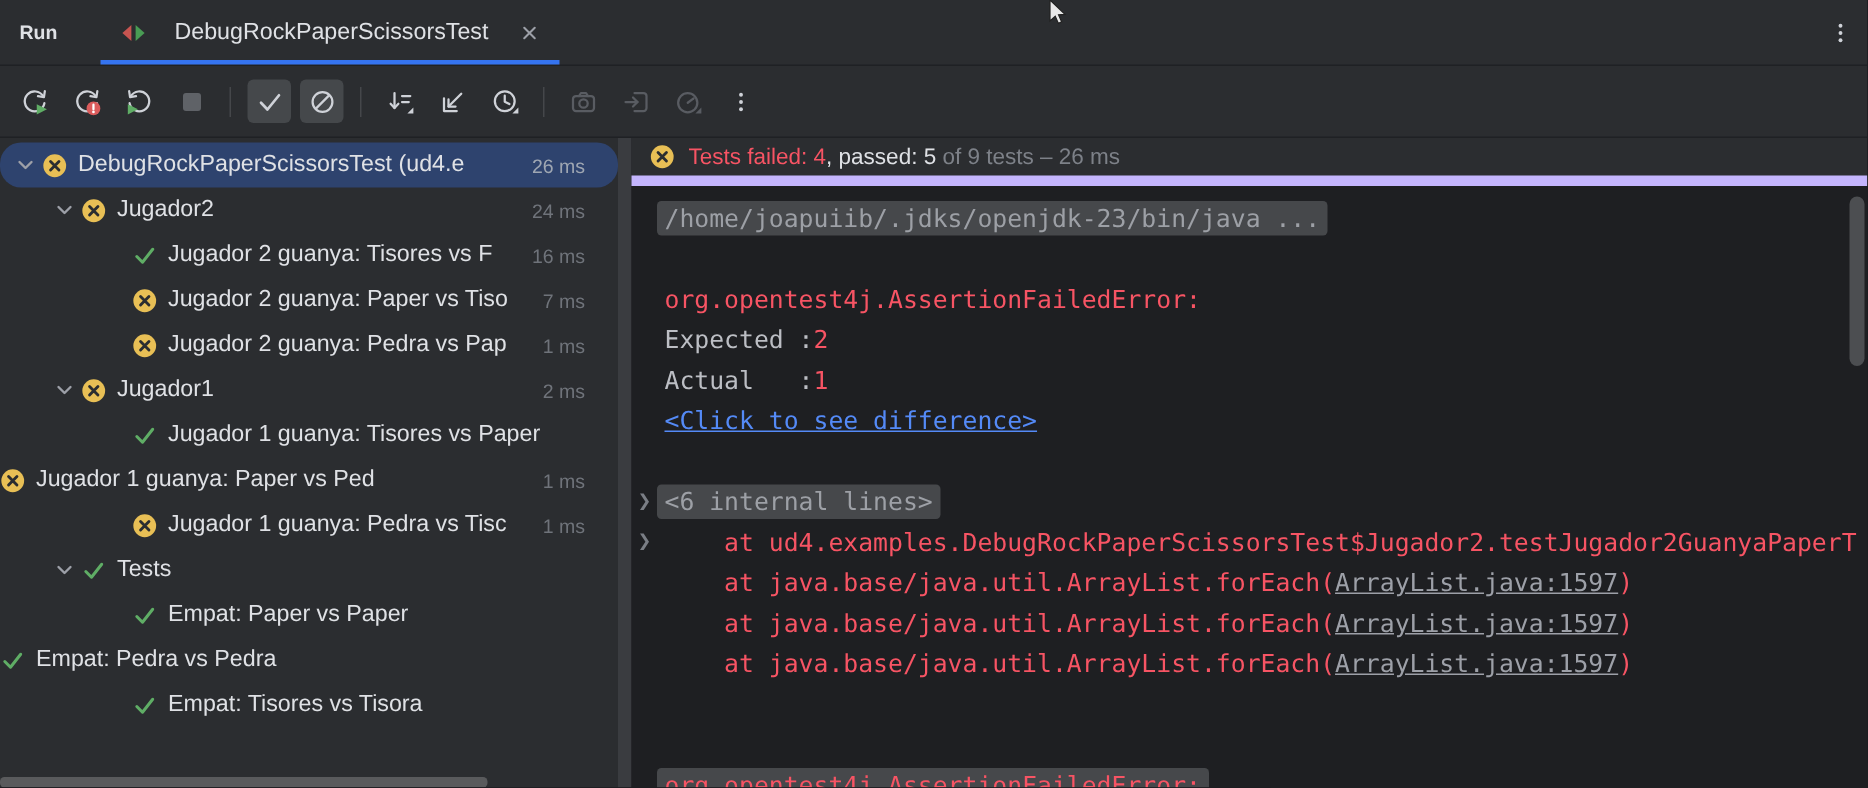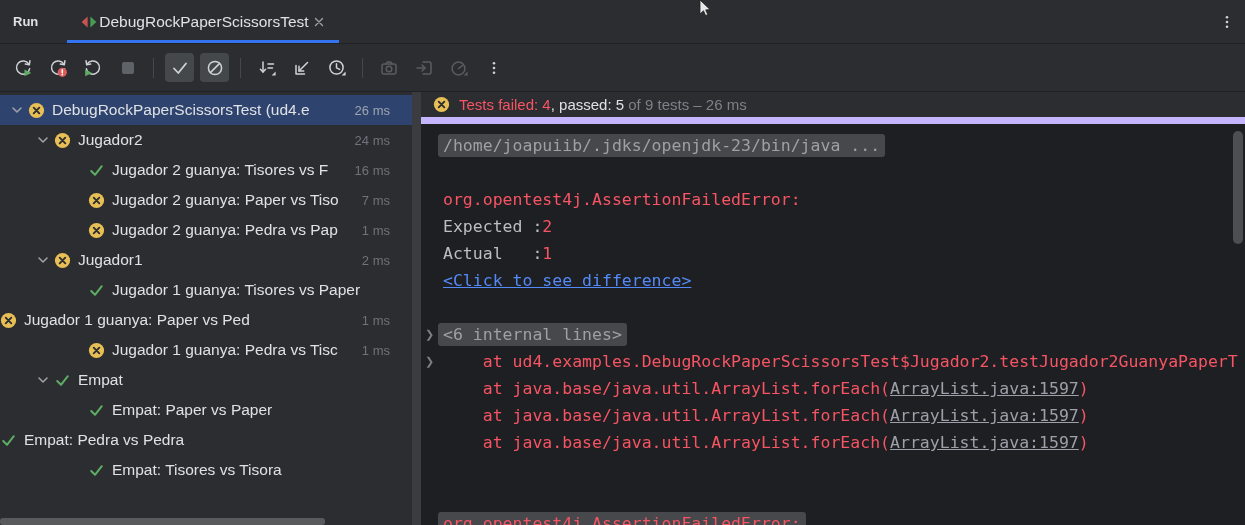--- a/index.html
+++ b/index.html
@@ -13,21 +13,21 @@
     color:#dfe1e5;
     -webkit-font-smoothing: antialiased;
   }
   
   .tabbar {
     height:44px; background:#2b2d30; border-bottom:1px solid #1f2124;
     display:flex; align-items:stretch; position:relative;
   }
   .tool-label { align-self:center; margin-left:13px; font-size:13px; font-weight:bold; color:#dfe1e5; }
   .tab {
-    margin-left:29px; position:relative; display:flex; align-items:center; gap:1px;
+    margin-left:29px; position:relative; display:flex; align-items:center; gap:18px;
     padding:0 13px; cursor:pointer;
   }
   .tab::after { content:""; position:absolute; left:0; right:0; bottom:0; height:3px; background:#3574f0; }
   .tab-title { font-size:15.5px; color:#dfe1e5; white-space:nowrap; }
   .tab-close { display:flex; align-items:center; margin-left:2px; }
   .kebab-top { margin-left:auto; align-self:center; margin-right:10px; display:flex; }
   .cursor-svg { position:absolute; left:697px; top:0; }
   
   .toolbar {
     height:48px; background:#2b2d30; border-bottom:1px solid #1f2124;
@@ -236,21 +236,21 @@
             <circle cx="8" cy="8" r="1.3" fill="currentColor"></circle>
             <circle cx="8" cy="12.8" r="1.3" fill="currentColor"></circle>
           </svg>
         </span>
       </button>
     </div>
 
   <div class="main">
 
     <div class="tree-panel" id="tree">
-      <div class="tree-row selected" style="padding-left: 6px;">
+      <div class="tree-row selected" style="padding-left: 6px; border-radius: 14px;">
           <span class="chev">
             <svg width="16" height="16" viewBox="0 0 16 16">
               <polyline points="4,6 8,10 12,6" fill="none" stroke="#9da0a8" stroke-width="1.6" stroke-linecap="round" stroke-linejoin="round"></polyline>
             </svg>
           </span>
           <span class="state-ic">
             <svg width="17" height="17" viewBox="0 0 17 17">
               <circle cx="8.5" cy="8.5" r="7.6" fill="#e8bf55"></circle>
               <path d="M5.7 5.7 L11.3 11.3 M11.3 5.7 L5.7 11.3" stroke="#2b2d30" stroke-width="1.9" stroke-linecap="round"></path>
             </svg>
@@ -349,21 +349,21 @@
           <span class="chev">
             <svg width="16" height="16" viewBox="0 0 16 16">
               <polyline points="4,6 8,10 12,6" fill="none" stroke="#9da0a8" stroke-width="1.6" stroke-linecap="round" stroke-linejoin="round"></polyline>
             </svg>
           </span>
           <span class="state-ic">
             <svg width="17" height="17" viewBox="0 0 17 17">
               <path d="M3.2 9 L7 12.8 L13.8 4.2" fill="none" stroke="#5fad65" stroke-width="2" stroke-linecap="round" stroke-linejoin="round"></path>
             </svg>
           </span>
-          <span class="row-label">Empat</span>
+          <span class="row-label">Tests</span>
         </div>
         <div class="tree-row" style="padding-left: 88px; justify-content: center;">
           <span class="state-ic">
             <svg width="17" height="17" viewBox="0 0 17 17">
               <path d="M3.2 9 L7 12.8 L13.8 4.2" fill="none" stroke="#5fad65" stroke-width="2" stroke-linecap="round" stroke-linejoin="round"></path>
             </svg>
           </span>
           <span class="row-label">Empat: Paper vs Paper</span>
         </div>
         <div class="tree-row" style="">

